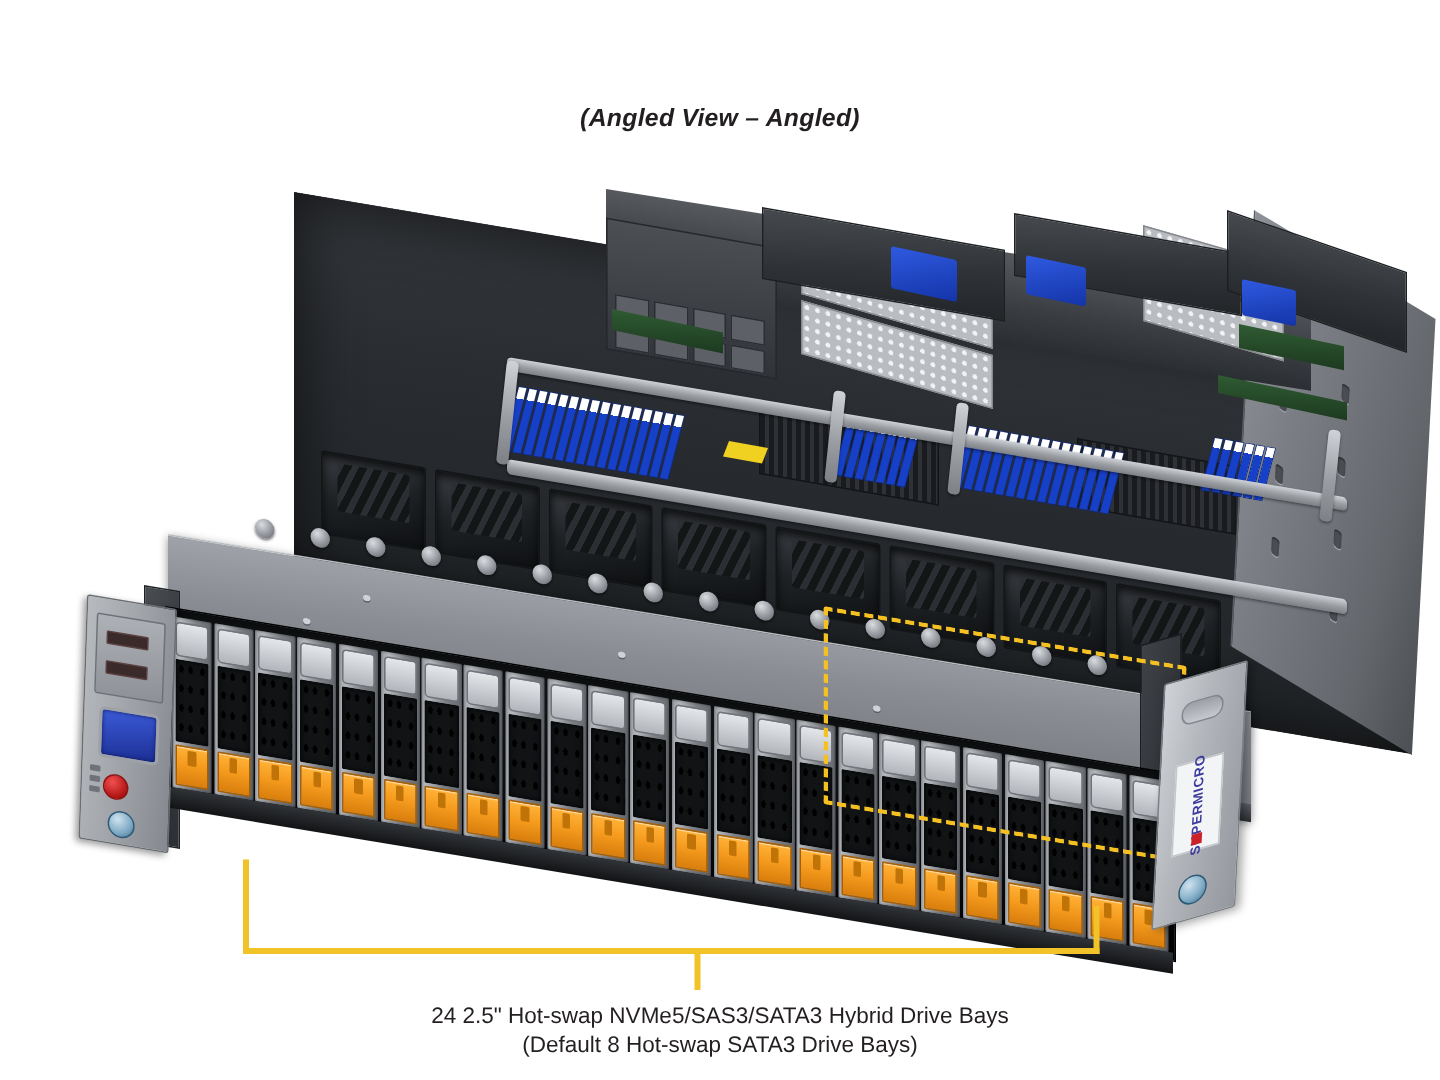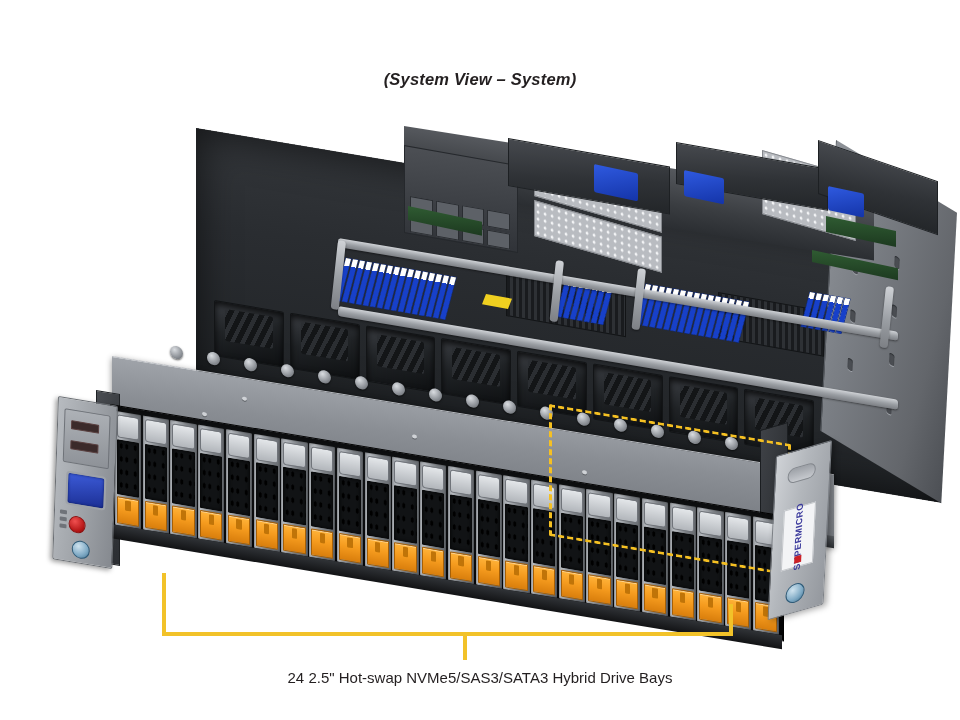--- a/index.html
+++ b/index.html
@@ -265,21 +265,21 @@
   
   #rightflange{position:absolute;left:760px;top:430px;width:26px;height:176px;
     transform-origin:0 0;transform:skewY(-16deg);
     background:linear-gradient(100deg,#3f4247,#24272a);border:1px solid #1b1e21;}
 </style>
 </head>
 <body>
 
 <div id="stage">
 
-  <div class="title">(System View – System)</div>
+  <div class="title">(Angled View – Angled)</div>
 
   <div id="server">
 
     <div class="deck" id="interior"></div>
     <div class="deck" id="rightwall">
       <div class="hole" style="left:22px;top:60px"></div>
       <div class="hole" style="left:22px;top:110px"></div>
       <div class="hole" style="left:22px;top:160px"></div>
       <div class="hole" style="left:22px;top:210px"></div>
       <div class="hole" style="left:62px;top:80px"></div>
@@ -580,14 +580,15 @@
     </div>
 
   </div>
 
   <div class="brk" id="brk-left"></div>
   <div class="brk" id="brk-right"></div>
   <div class="brk" id="brk-bottom"></div>
   <div class="brk" id="brk-stem"></div>
 
   <div class="caption cap1">24 2.5" Hot-swap NVMe5/SAS3/SATA3  Hybrid Drive Bays</div>
+  <div class="caption cap2">(Default 8 Hot-swap SATA3 Drive Bays)</div>
 
 </div>
 
 </body></html>

